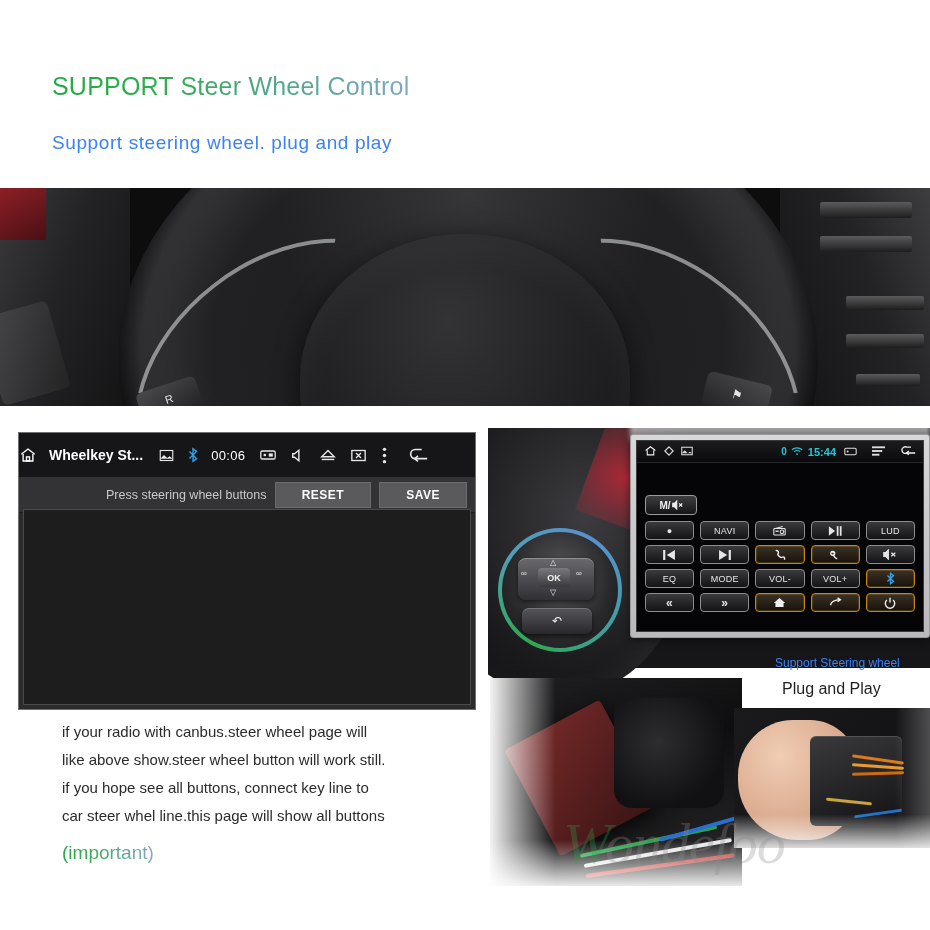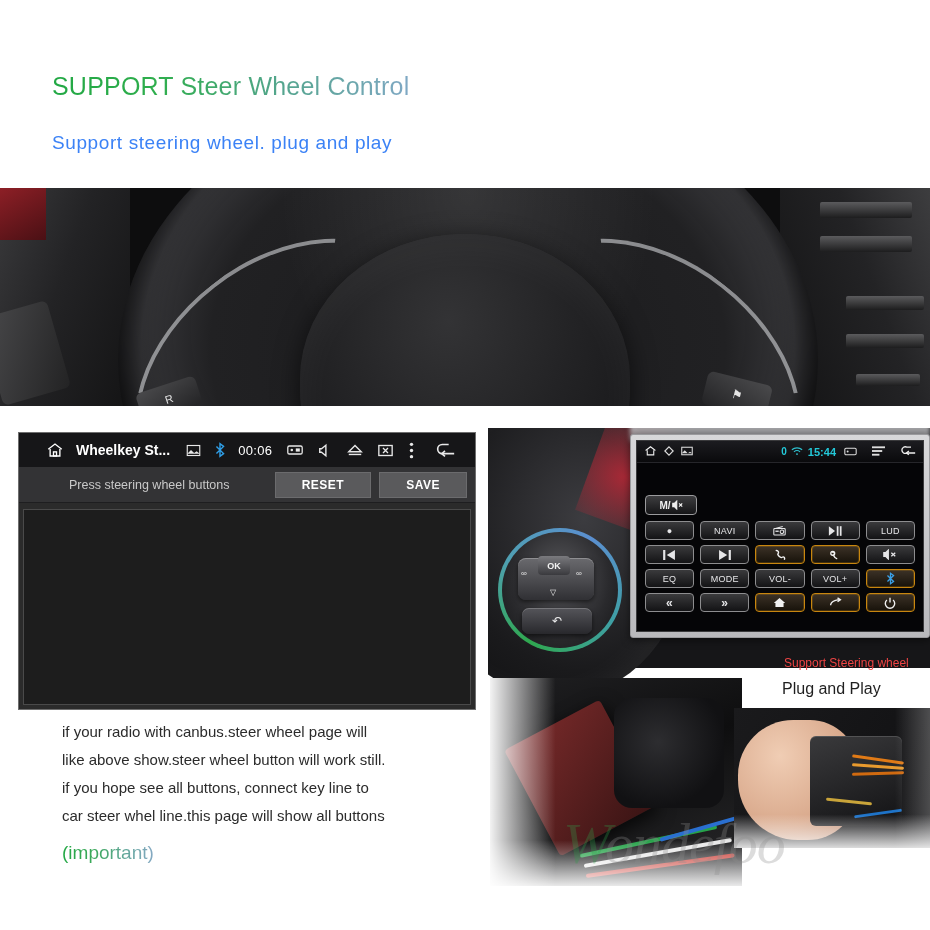--- a/index.html
+++ b/index.html
@@ -97,31 +97,31 @@
     background: linear-gradient(200deg,#4a4a4c,#232325); border-radius: 6px; transform: rotate(14deg);
     color:#e4e4e4; font-size:12px; display:flex; align-items:center; justify-content:center;
   }
 
   
   .android {
     position:absolute; left: 18px; top: 432px; width: 458px; height: 278px;
     background: #2b2b2b; border: 1px solid #6e6e6e;
   }
   .and-status {
-    height: 34px; background:#161618; display:flex; align-items:center; padding: 0 27px; gap: 0;
+    height: 44px; background:#161618; display:flex; align-items:center; padding: 0 0; gap: 0;
   }
   .and-title { color:#fff; font-size:14px; font-weight:bold; margin-left:12px; white-space:nowrap; }
   .si { color:#e8e8e8; display:flex; align-items:center; justify-content:center; }
   .and-clock { color:#fff; font-size:13px; font-weight:normal; letter-spacing:.3px; }
 
   .and-bar {
     height: 36px; background:#333335; display:flex; align-items:center; padding: 0 8px;
     border-bottom: 1px solid #1e1e20;
   }
-  .and-hint { color:#c9c9c9; font-size:12.5px; margin-left: 42px; }
+  .and-hint { color:#c9c9c9; font-size:12.5px; margin-left: 79px; }
   .and-btn {
     margin-left:auto; background:#5a5a5c; color:#fff; font-size:12px; font-weight:bold;
     padding: 5px 26px; border:1px solid #6b6b6d; letter-spacing:.5px;
   }
   .and-btn + .and-btn { margin-left: 8px; }
   .and-body { position:absolute; left:4px; right:4px; top:76px; bottom:4px; background:#1d1d1d; border:1px solid #4a4a4a; }
 
   
   .notes { position:absolute; left: 22px; top: 718px; width: 460px; margin-left: 40px; }
   .notes p { font-size: 15px; color:#2b2b2b; line-height: 28px; white-space:nowrap; }
@@ -163,21 +163,21 @@
     width:100%; height:100%; border-radius:50%; overflow:hidden;
     background: radial-gradient(ellipse at 50% 40%, #5a5a5e 0%, #2a2a2d 60%, #141416 100%);
     position:relative;
   }
   .swc-pad {
     position:absolute; left:16px; top:26px; width:76px; height:42px; border-radius:8px;
     background: linear-gradient(180deg,#6a6a6e,#303034);
     box-shadow: inset 0 1px 0 rgba(255,255,255,.25), 0 2px 5px rgba(0,0,0,.6);
   }
   .swc-ok {
-    position:absolute; left:36px; top:24px; width:32px; height:19px; border-radius:4px;
+    position:absolute; left:36px; top:36px; width:32px; height:19px; border-radius:4px;
     background: linear-gradient(180deg,#7a7a7e,#3a3a3e); color:#f2f2f2; font-size:9px;
     display:flex; align-items:center; justify-content:center; font-weight:bold;
   }
   .swc-up  { position:absolute; left:48px; top:26px; color:#e6e6e6; font-size:8px; }
   .swc-dn  { position:absolute; left:48px; top:56px; color:#e6e6e6; font-size:8px; }
   .swc-l   { position:absolute; left:19px; top:37px; color:#e6e6e6; font-size:8px; }
   .swc-r   { position:absolute; left:74px; top:37px; color:#e6e6e6; font-size:8px; }
   .swc-back{
     position:absolute; left:20px; top:76px; width:70px; height:26px; border-radius:7px;
     background: linear-gradient(180deg,#55555a,#28282c); color:#eee; font-size:12px;
@@ -229,21 +229,21 @@
   .gb {
     height:19px; border:1px solid #8d8d8f; border-radius:4px;
     background: linear-gradient(180deg,#3a3a3c,#131315);
     color:#e6e6e8; font-size:9px; display:flex; align-items:center; justify-content:center;
     letter-spacing:.3px;
   }
   .gb.hot { border-color:#c8860f; color:#f3f3f3;
     background: linear-gradient(180deg,#3c3227,#17120a); box-shadow: inset 0 0 0 1px rgba(200,134,15,.25); }
 
   
-  .cap1 { position:absolute; left: 296px; top: 228px; color:#ef4444; font-size:12px; white-space:nowrap;}
+  .cap1 { position:absolute; left: 287px; top: 228px; color:#3b82f6; font-size:12px; white-space:nowrap;}
   .cap2 { position:absolute; left: 294px; top: 252px; color:#1f1f1f; font-size:16px; white-space:nowrap;}
 
   
   .harness {
     position:absolute; left: 2px; top: 250px; width: 252px; height: 208px;
     background:
       linear-gradient(160deg,#202022 0%, #0e0e0f 45%, #2a2a2c 100%);
     overflow:hidden;
   }
   .harness:before{

